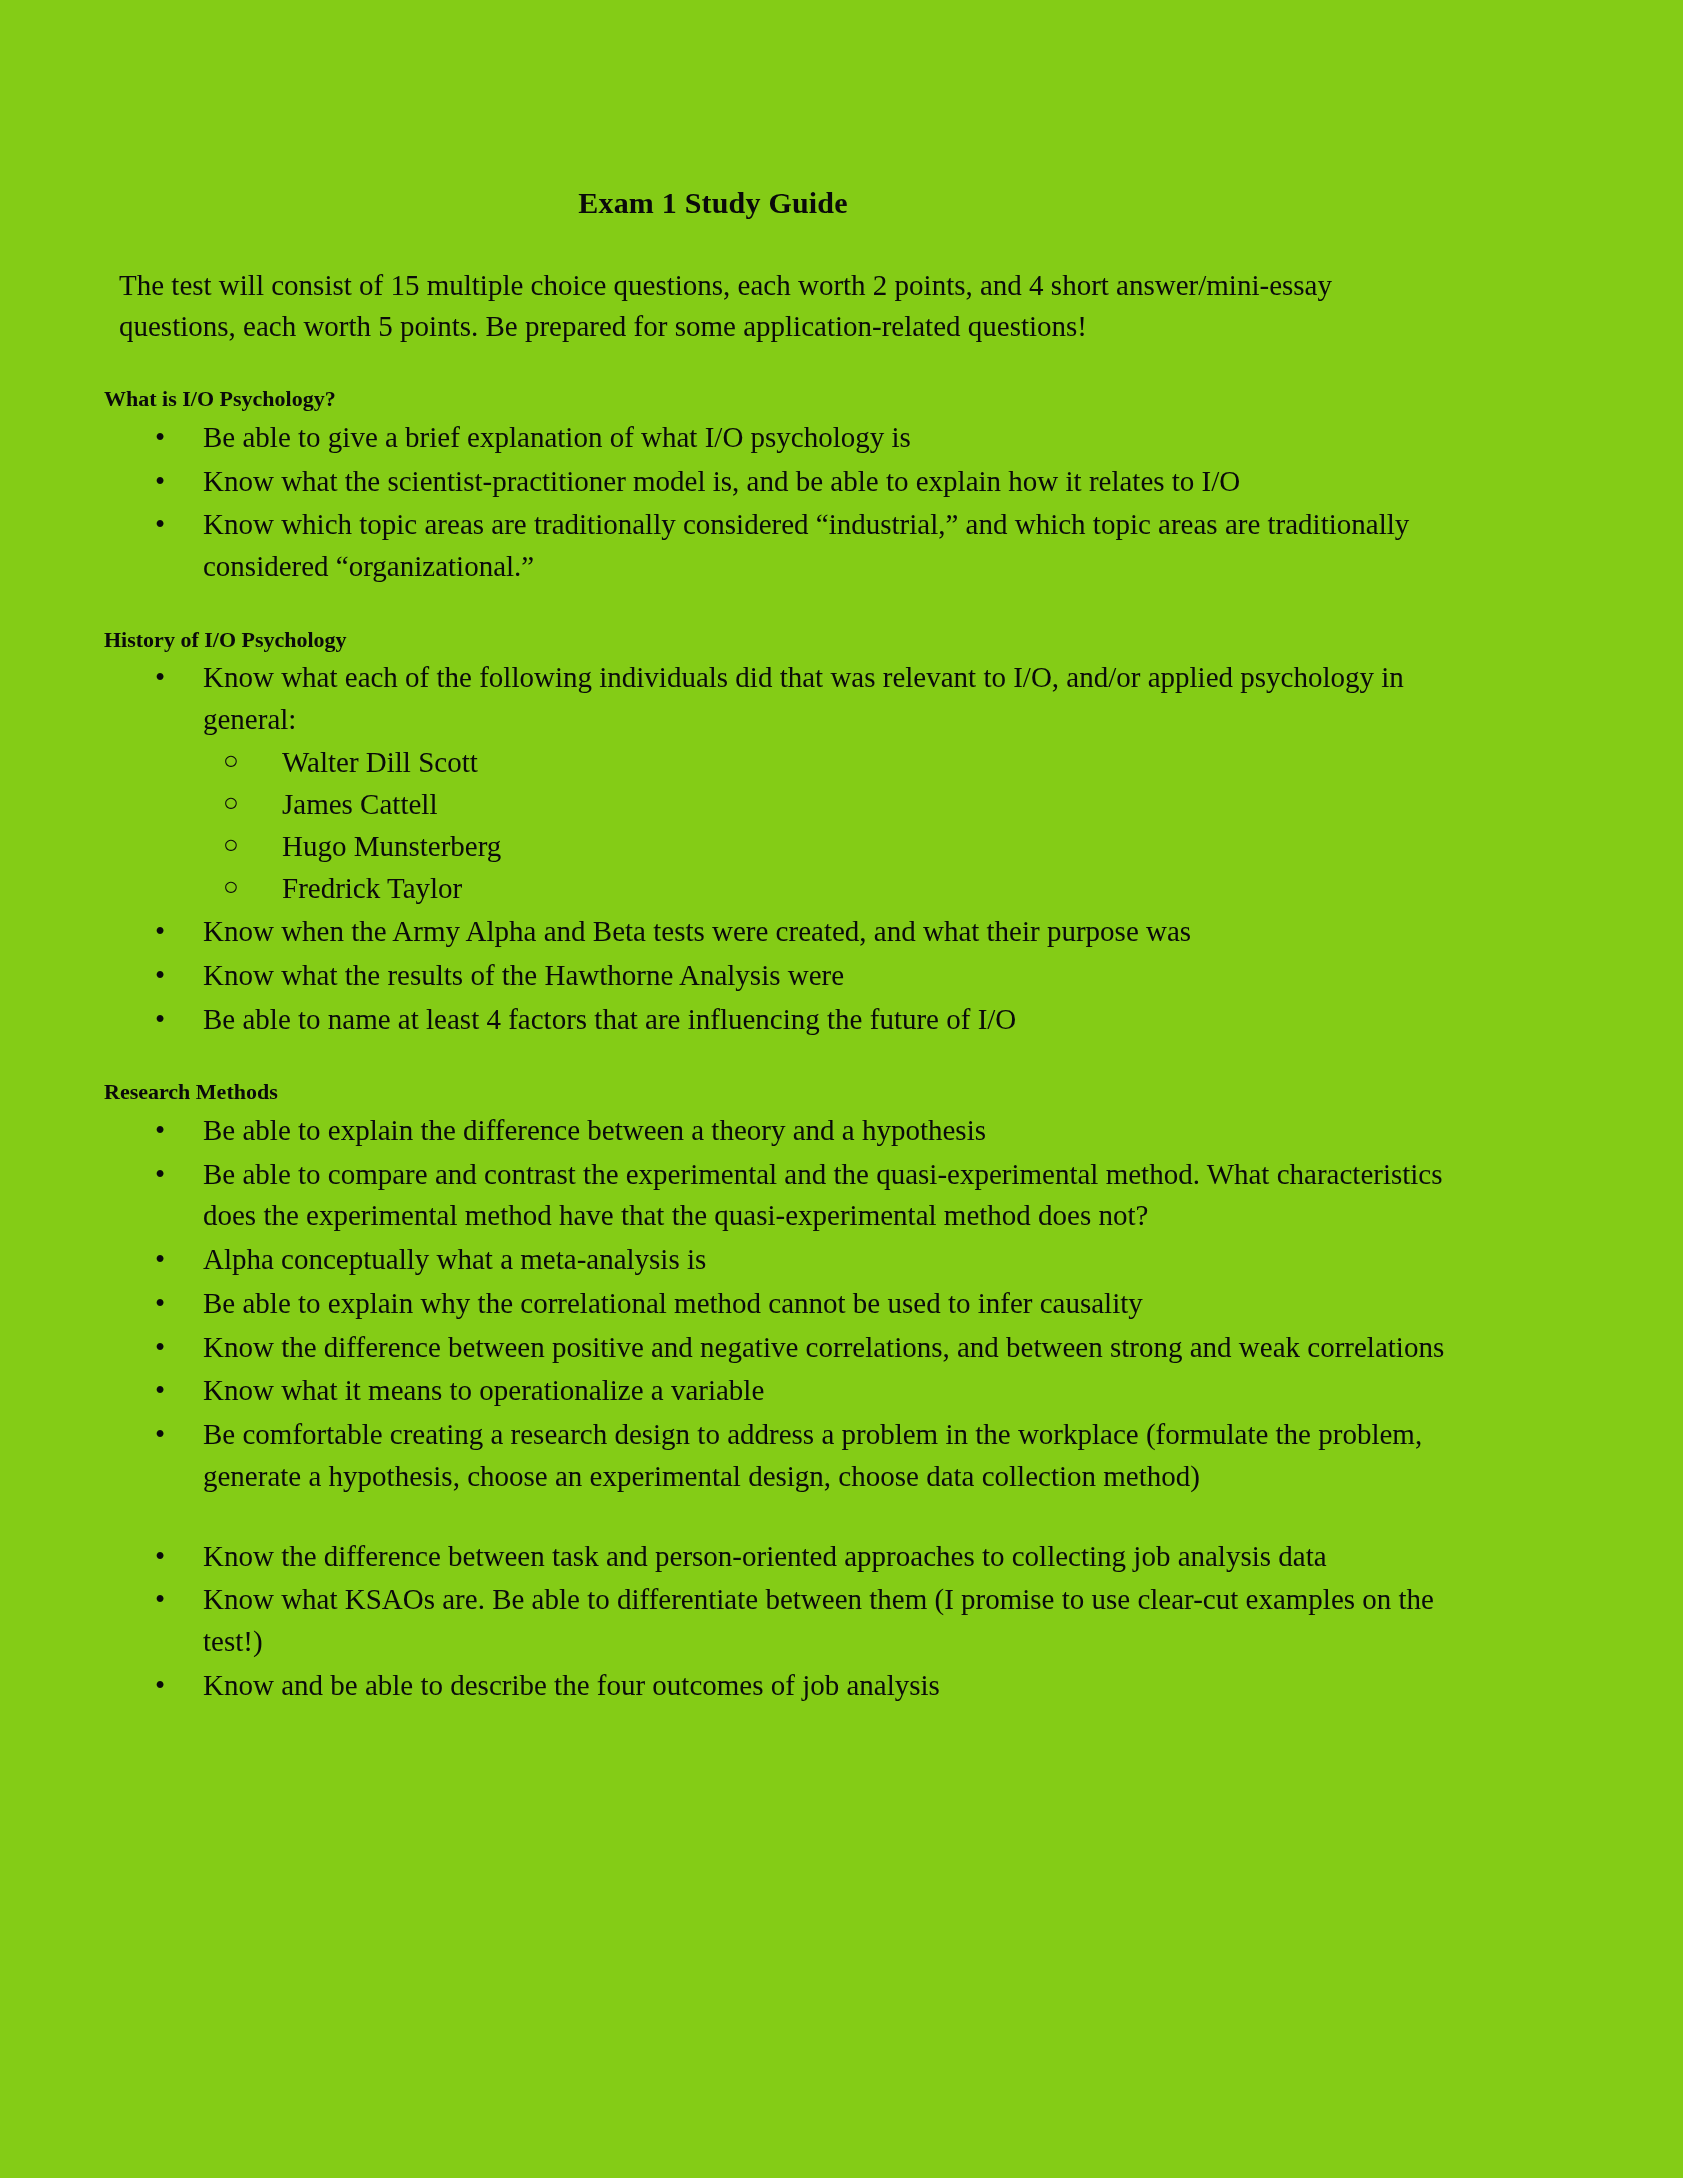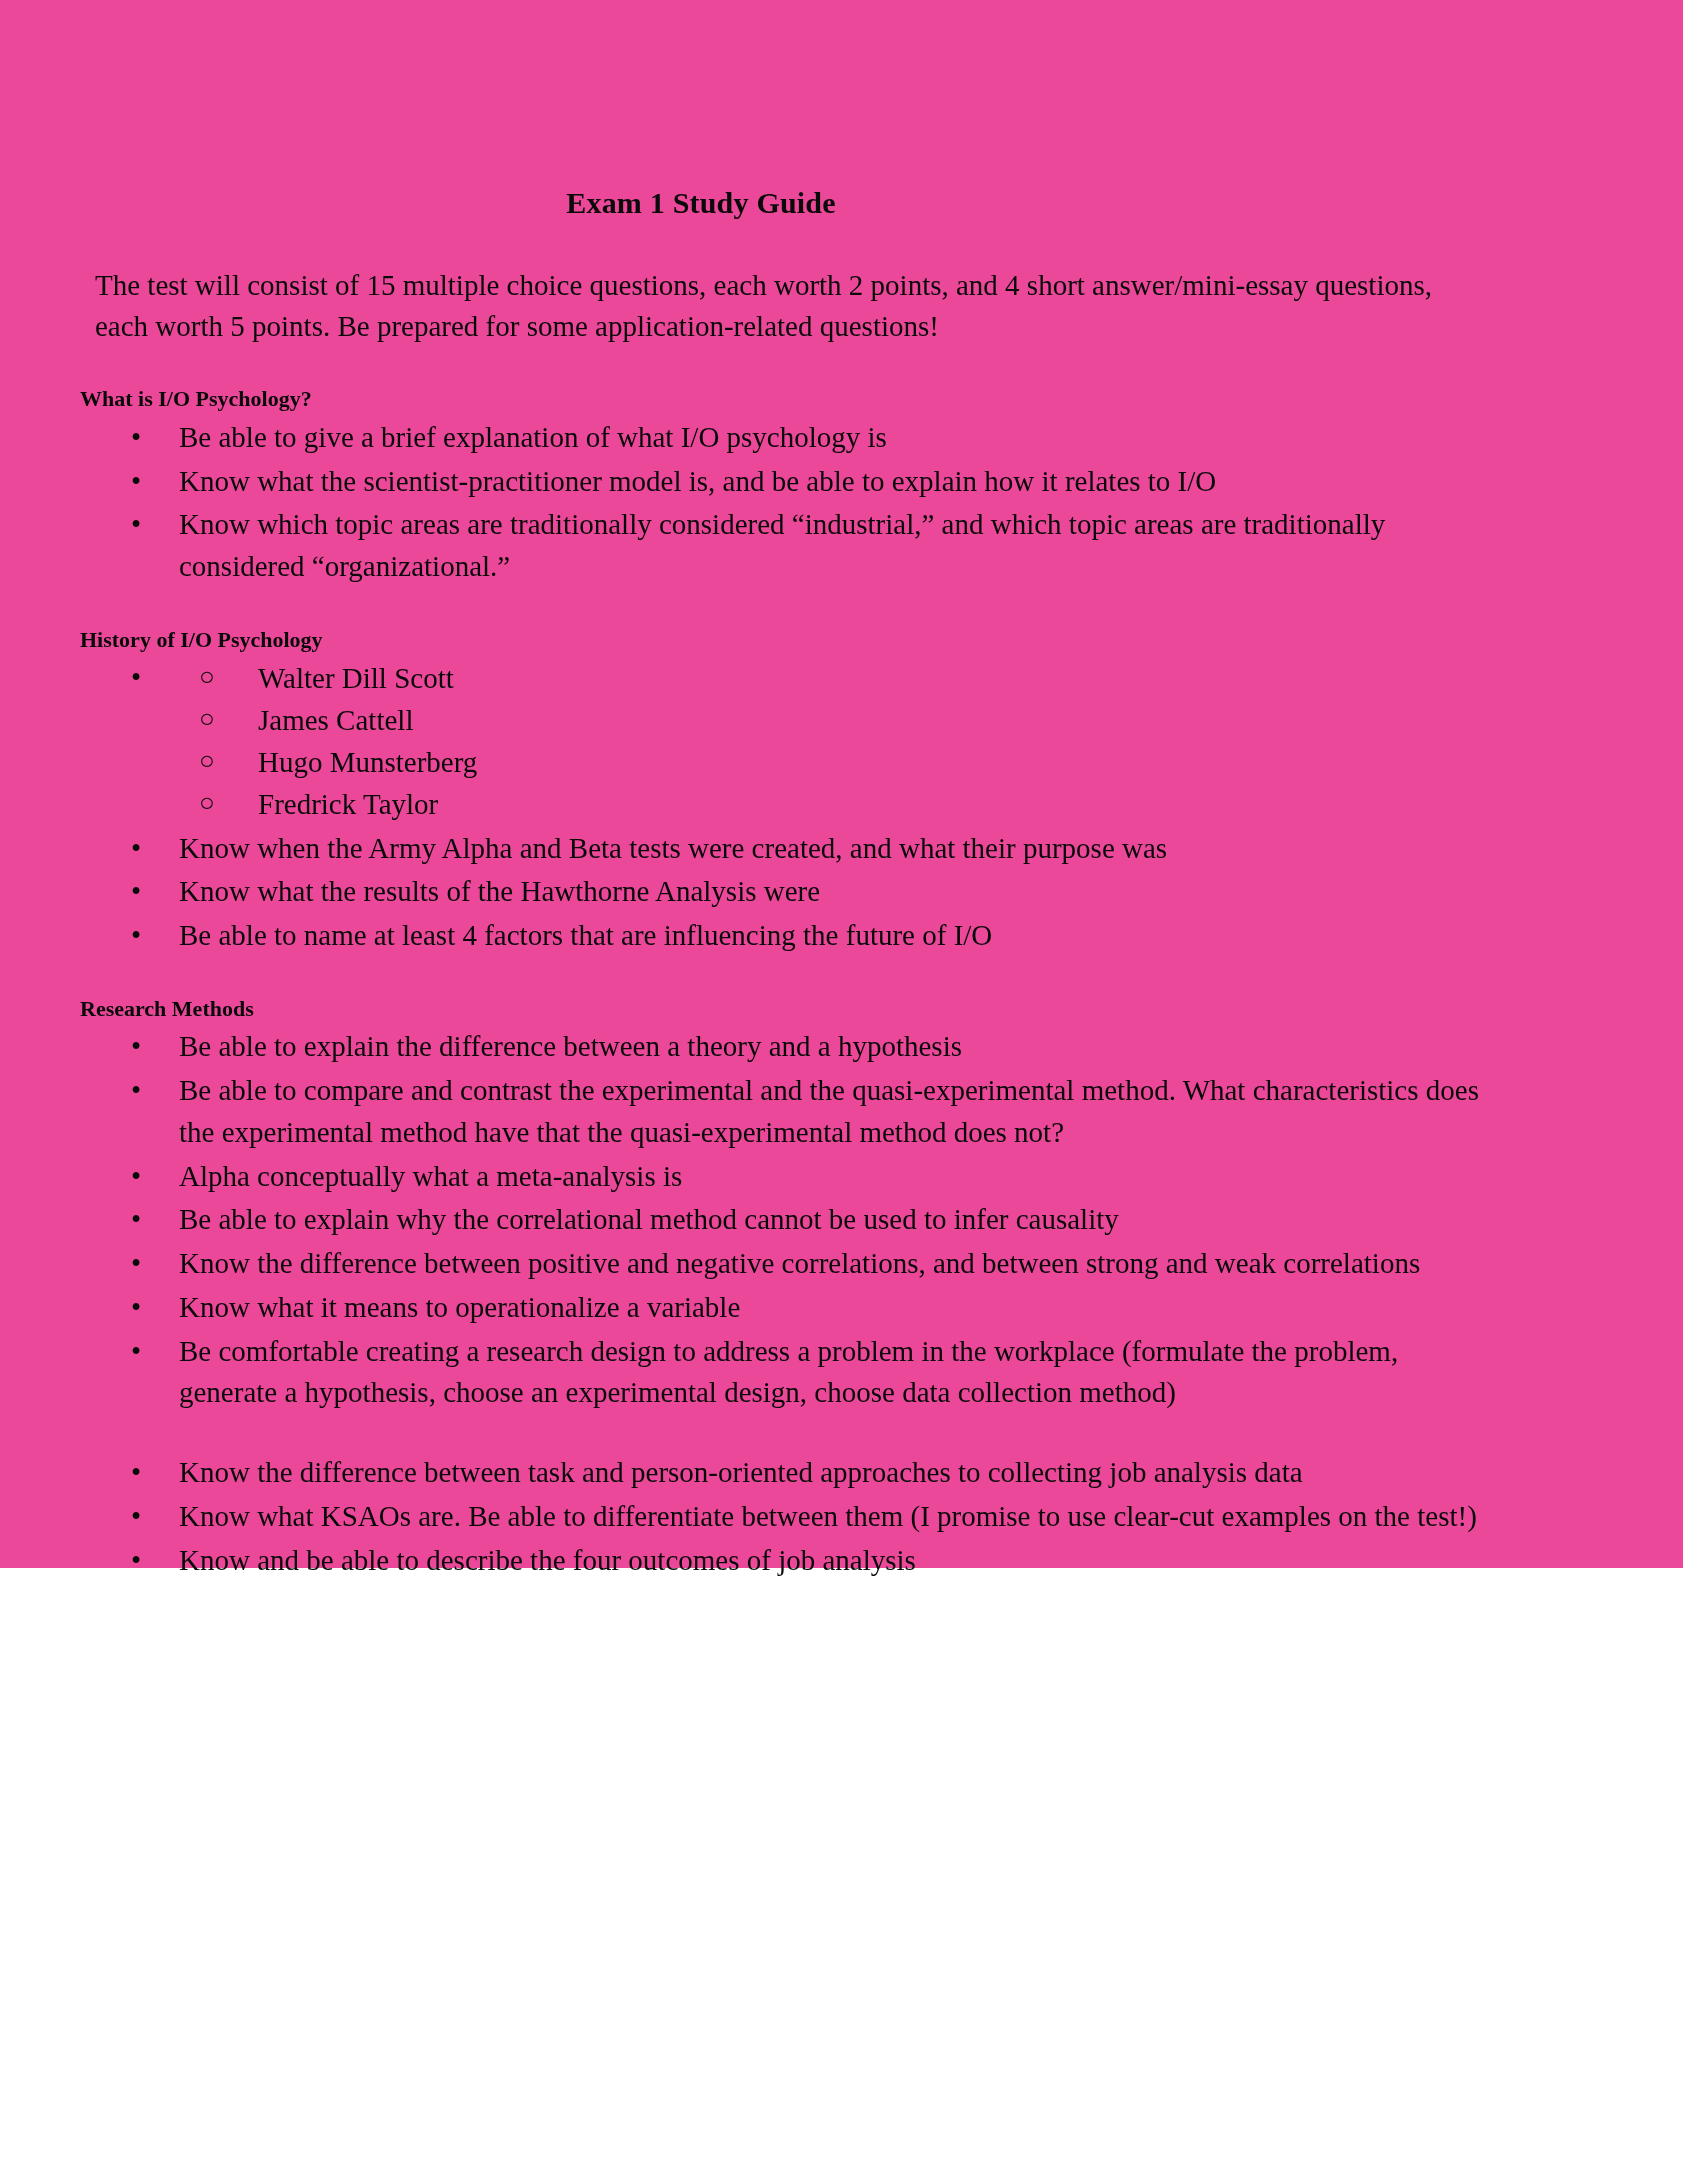--- a/index.html
+++ b/index.html
@@ -12,24 +12,24 @@
     width: 1683px;
     height: 2178px;
     overflow: hidden;
     font-family: "Liberation Serif", "DejaVu Serif", serif;
     color: #0a0a0a;
   }
 
   .page {
     position: relative;
     width: 1683px;
-    height: 1568px;
-    background: #ec4899;
+    height: 2178px;
+    background: #84cc16;
     box-sizing: border-box;
-    padding: 183px 203px 0 80px;
+    padding: 183px 203px 0 104px;
   }
 
   .doc-title {
     text-align: center;
     font-weight: bold;
     font-size: 30px;
     line-height: 1.30;
     letter-spacing: 0.2px;
     margin: 0 0 0 0;
     padding-right: 158px;
@@ -127,20 +127,21 @@
             <span class="marker">•</span>
             <span class="btext">Know which topic areas are traditionally considered “industrial,” and which topic areas are traditionally considered “organizational.”</span>
           </li>
         </ul>
       </div>
       <div class="section">
         <div class="section-heading">History of I/O Psychology</div>
         <ul class="bullets">
           <li class="bullet">
             <span class="marker">•</span>
+            <span class="btext">Know what each of the following individuals did that was relevant to I/O, and/or applied psychology in general:</span>
             <ul class="subbullets">
               <li class="subbullet"><span class="marker-o">○</span><span>Walter Dill Scott</span></li>
               <li class="subbullet"><span class="marker-o">○</span><span>James Cattell</span></li>
               <li class="subbullet"><span class="marker-o">○</span><span>Hugo Munsterberg</span></li>
               <li class="subbullet"><span class="marker-o">○</span><span>Fredrick Taylor</span></li>
             </ul>
           </li>
           <li class="bullet">
             <span class="marker">•</span>
             <span class="btext">Know when the Army Alpha and Beta tests were created, and what their purpose was</span>

